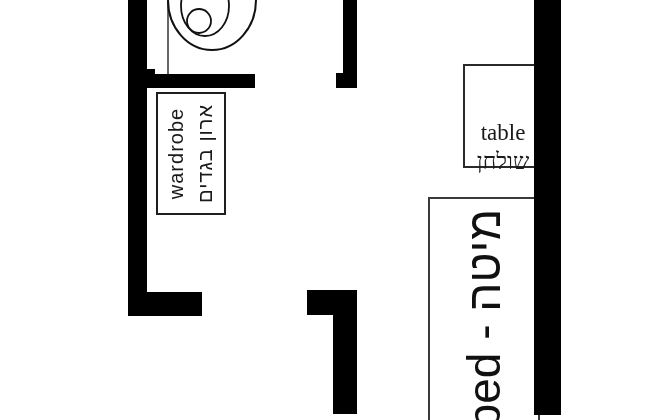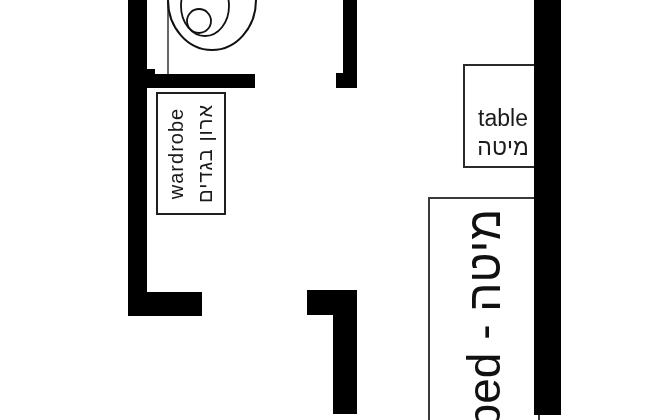--- a/index.html
+++ b/index.html
@@ -14,21 +14,21 @@
   
   #wardrobe-box{left:156px;top:92px;width:70px;height:123px;border:2px solid #1f1f1f;z-index:2;}
   #wardrobe-rot{
     position:absolute;left:0;top:119px;width:119px;height:66px;
     transform:rotate(-90deg);transform-origin:0 0;
     display:flex;flex-direction:column;justify-content:center;
     text-align:center;font-size:20px;letter-spacing:1px;line-height:29px;white-space:nowrap;
   }
   
   #table-box{left:463px;top:64px;width:80px;height:104px;border:2px solid #2a2a2a;z-index:1;
-    text-align:center;font-size:23px;line-height:29px;padding-top:38px;}
+    text-align:center;font-size:23px;line-height:29px;padding-top:52px;font-family:Liberation Serif, serif;}
   
   #bed-box{left:428px;top:197px;width:112px;height:245px;border:2px solid #3a3a3a;z-index:1;}
   #bed-rot{
     position:absolute;left:0;top:241px;width:241px;height:108px;
     transform:rotate(-90deg);transform-origin:0 0;
     direction:rtl;display:flex;align-items:center;justify-content:flex-start;
     font-size:46px;white-space:nowrap;padding-right:10px;box-sizing:border-box;color:#111;
   }
   #toilet-svg{position:absolute;left:147px;top:0;z-index:1;}
   .he{direction:rtl;unicode-bidi:plaintext;}
@@ -57,21 +57,21 @@
 
   <div id="wardrobe-box" class="label-box">
     <div id="wardrobe-rot">
       <span>wardrobe</span>
       <span class="he">ארון בגדים</span>
     </div>
   </div>
 
   <div id="table-box" class="label-box">
     <div>table</div>
-    <div class="he">מיטה</div>
+    <div class="he">שולחן</div>
   </div>
 
   <div id="bed-box" class="label-box">
     <div id="bed-rot">
       <span>מיטה - bed</span>
     </div>
   </div>
 
 </div>
 

